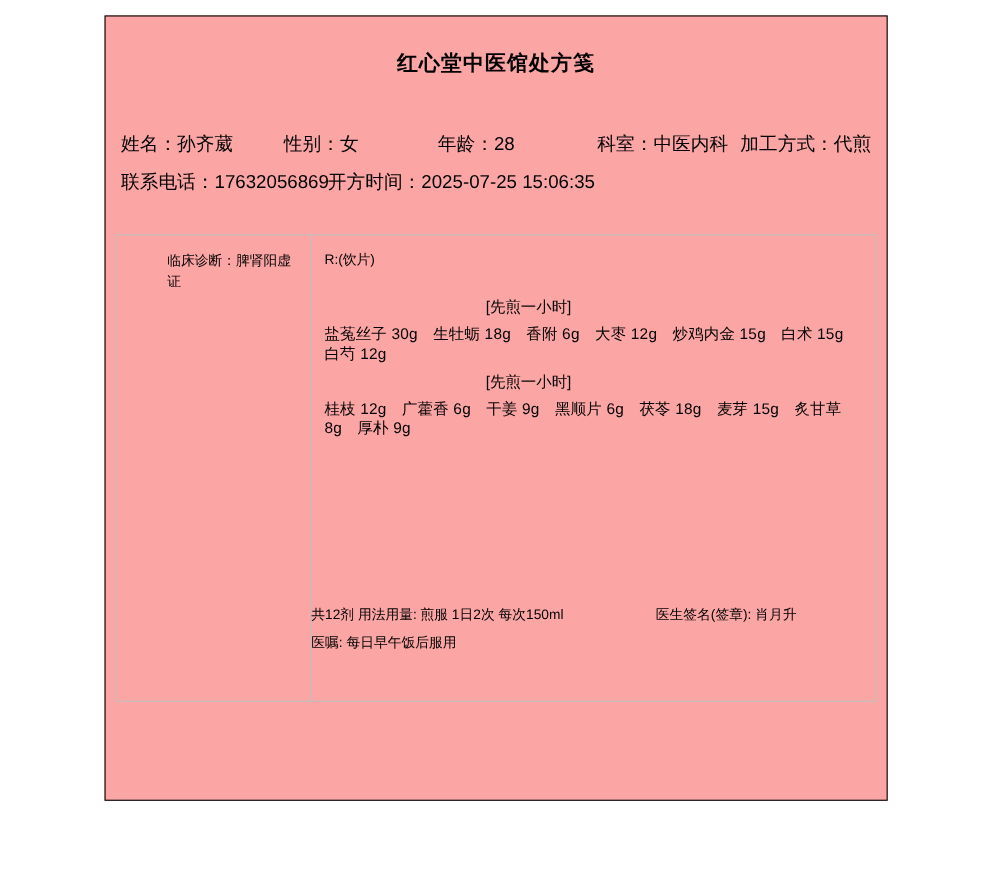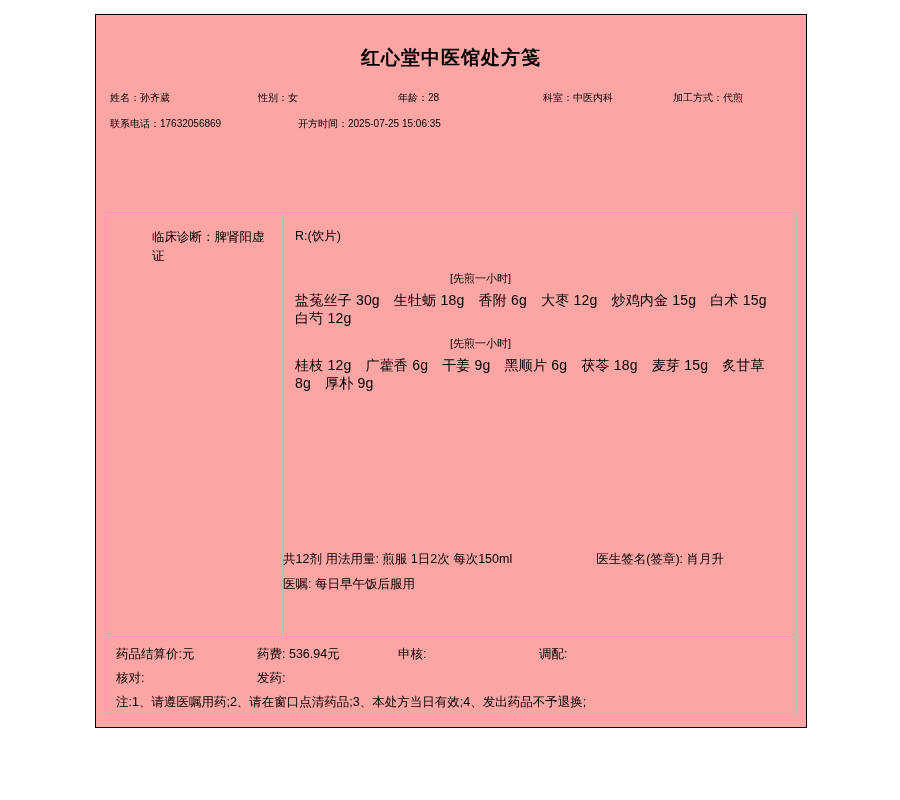--- a/index.html
+++ b/index.html
@@ -22,23 +22,23 @@
     background: #fca5a5;
   }
   .title {
     text-align: center;
     font-size: 19px;
     font-weight: bold;
     letter-spacing: 1px;
     margin-top: 30px;
   }
   .meta {
-    margin-top: 20px;
+    margin-top: 48px;
     padding: 0 12px 0 14px;
-    font-size: 10px;
+    font-size: 17px;
   }
   .meta-row {
     display: flex;
     align-items: baseline;
     white-space: nowrap;
     margin-bottom: 12px;
   }
   .meta-row .f-name   { width: 148px; }
   .meta-row .f-sex    { width: 140px; }
   .meta-row .f-age    { width: 145px; }
@@ -70,21 +70,21 @@
   .rx-cell {
     flex: 1;
     position: relative;
     padding: 14px 10px 0 12px;
     font-size: 12.5px;
     box-sizing: border-box;
   }
   .rx-head { margin-bottom: 26px; }
   .note-line {
     text-align: center;
-    font-size: 11px;
+    font-size: 14px;
     margin: 4px 0 6px 0;
     padding-right: 120px;
   }
   .herb-line {
     font-size: 14px;
     margin-bottom: 8px;
     letter-spacing: 0.2px;
   }
   .herb-line span { margin-right: 14px; }
   .rx-footer {
@@ -163,27 +163,14 @@
       <div class="rx-footer">
         <div class="line1">
           <div>共12剂 用法用量: 煎服 1日2次 每次150ml</div>
           <div class="sign">医生签名(签章): 肖月升</div>
         </div>
         <div>医嘱: 每日早午饭后服用</div>
       </div>
     </div>
   </div>
 
-  <div class="bottom-box">
-    <div class="bottom-row">
-      <div class="c1">药品结算价:元</div>
-      <div class="c2">药费: 536.94元</div>
-      <div class="c3">申核:</div>
-      <div class="c4">调配:</div>
-    </div>
-    <div class="bottom-row">
-      <div class="c1">核对:</div>
-      <div class="c2">发药:</div>
-    </div>
-    <div class="note-bottom">注:1、请遵医嘱用药;2、请在窗口点清药品;3、本处方当日有效;4、发出药品不予退换;</div>
-  </div>
 
 </div>
 
 </body></html>

